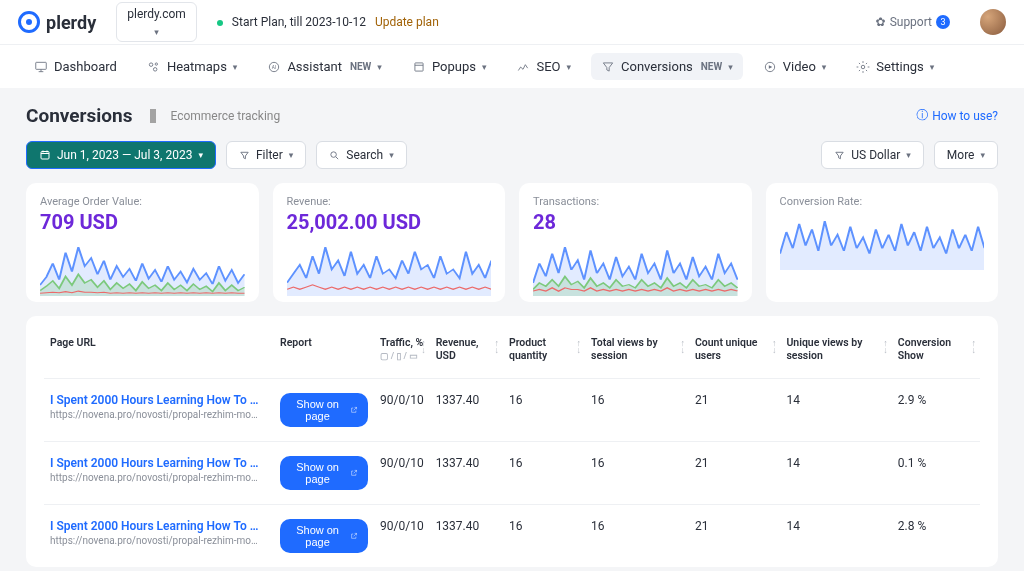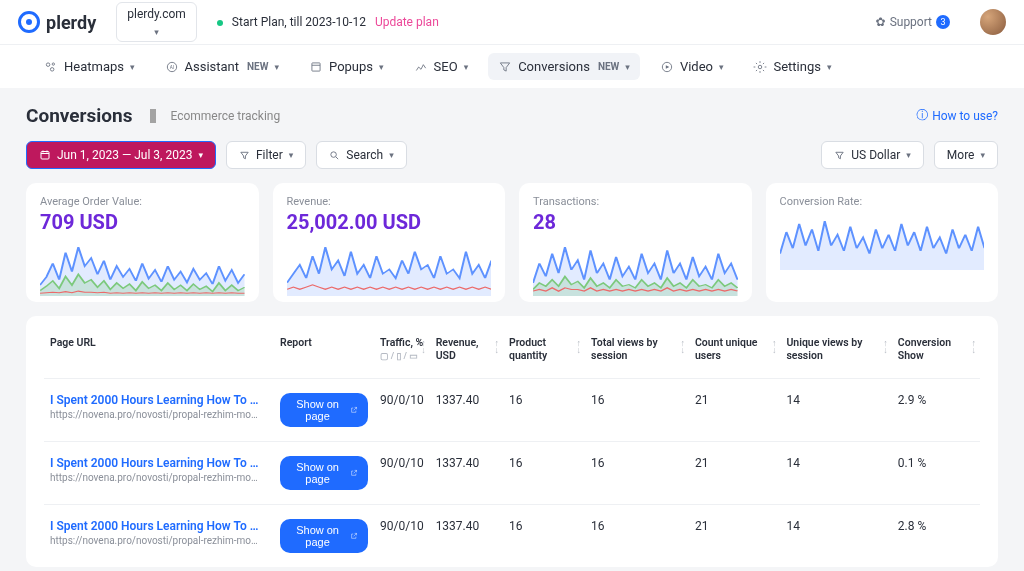--- a/index.html
+++ b/index.html
@@ -5,42 +5,42 @@
   * { box-sizing: border-box; margin: 0; padding: 0; }
   body { font-family: -apple-system, BlinkMacSystemFont, "Segoe UI", Roboto, Arial, sans-serif; background: #f4f5f7; color: #2a2f3a; width:1024px; height:571px; overflow:hidden; }
   .topbar { height:44px; display:flex; align-items:center; padding:0 18px; background:#fff; gap:20px; }
   .logo { display:flex; align-items:center; gap:6px; font-weight:700; font-size:18px; color:#2a2f3a; }
   .logo-icon { width:22px; height:22px; border-radius:50%; border:3px solid #1f6bff; position:relative; }
   .logo-icon::after { content:""; position:absolute; width:6px; height:6px; background:#1f6bff; border-radius:50%; top:5px; left:5px; }
   .domain-pill { border:1px solid #e2e5ea; border-radius:6px; padding:4px 10px; font-size:12px; display:flex; align-items:center; gap:6px;flex-direction:column; }
   .chev { font-size:9px; color:#6b7280; }
   .dot-green { width:6px; height:6px; border-radius:50%; background:#16c784; display:inline-block; margin-right:6px; }
   .plan-text { font-size:12px; color:#2a2f3a; }
-  .update-link { font-size:12px; color:#ec4899; margin-left:6px; }
+  .update-link { font-size:12px; color:#a16207; margin-left:6px; }
   .spacer { flex:1; }
   .support { font-size:12px; color:#6b7280; display:flex; align-items:center; gap:4px; }
   .sup-badge { width:14px; height:14px; border-radius:50%; background:#1f6bff; color:#fff; font-size:9px; display:flex; align-items:center; justify-content:center; }
   .avatar { width:26px; height:26px; border-radius:50%; background: radial-gradient(circle at 30% 30%, #d6a57a, #895b3d); margin-left:10px; }
 
   .navbar { height:44px; display:flex; align-items:center; padding:0 24px; background:#fff; border-top:1px solid #eef0f3;}
   .nav-item { display:flex; align-items:center; gap:6px; font-size:13px; padding:6px 10px; border-radius:6px; color:#2a2f3a; cursor:pointer; }
   .nav-item.active { background:#f1f3f7; }
   .nav-new { font-size:10px; font-weight:700; color:#6b7280; margin-left:2px; }
   .nav-gap { width:10px; }
   .nico { width:14px; height:14px; stroke:#6b7280; fill:none; stroke-width:1.5; }
 
   .page { padding: 16px 26px 0 26px; }
   .title-row { display:flex; align-items:center; gap:18px; }
   .title { font-size:19px; font-weight:700; }
   .subt { font-size:12px; color:#888; border-left:6px solid #a3a3a3; padding-left:14px; }
   .howto { margin-left:auto; font-size:12px; color:#1f6bff; display:flex; align-items:center; gap:4px; }
 
   .controls { display:flex; align-items:center; gap:10px; margin-top:14px; }
   .btn { border:1px solid #d9dde3; background:#fff; border-radius:6px; padding:6px 12px; font-size:12px; display:flex; align-items:center; gap:6px; cursor:pointer; }
-  .btn.primary { background:#be185d; border-color:#1f6bff; color:#fff; }
+  .btn.primary { background:#0f766e; border-color:#1f6bff; color:#fff; }
 
   .cards { display:flex; gap:14px; margin-top:14px; }
   .card { flex:1; background:#fff; border-radius:10px; padding:12px 14px 6px 14px; display:flex; flex-direction:column; }
   .card-label { font-size:11px; color:#8a8f99; }
   .card-value { font-size:20px; font-weight:700; color:#6d28d9; margin-top:2px; }
   .spark { width:100%; height:56px; margin-top:6px; }
 
   .table-wrap { background:#fff; border-radius:10px; margin-top:14px; padding: 10px 18px 0 18px; }
   table { width:100%; border-collapse:collapse; }
   th { font-size:10.5px; font-weight:600; color:#2a2f3a; text-align:left; padding:10px 6px 16px 6px; vertical-align:top; position:relative; }
@@ -73,20 +73,27 @@
   <div class="spacer"></div>
   <div class="support">
     <span>✿</span>
     <span>Support</span>
     <span class="sup-badge">3</span>
   </div>
   <div class="avatar"></div>
 </div>
 
 <div class="navbar">
+  <div class="nav-item">
+    <svg class="nico" viewBox="0 0 24 24">
+        <rect x="3" y="4" width="18" height="12" rx="1"></rect>
+        <path d="M8 20h8M12 16v4"></path>
+      </svg>
+    <span>Dashboard</span>
+  </div>
   <div class="nav-gap"></div>
   <div class="nav-item">
     <svg class="nico" viewBox="0 0 24 24">
         <circle cx="7" cy="8" r="3"></circle>
         <circle cx="16" cy="7" r="2"></circle>
         <circle cx="14" cy="16" r="3"></circle>
       </svg>
     <span>Heatmaps</span>
     <span class="chev">▾</span>
   </div>

